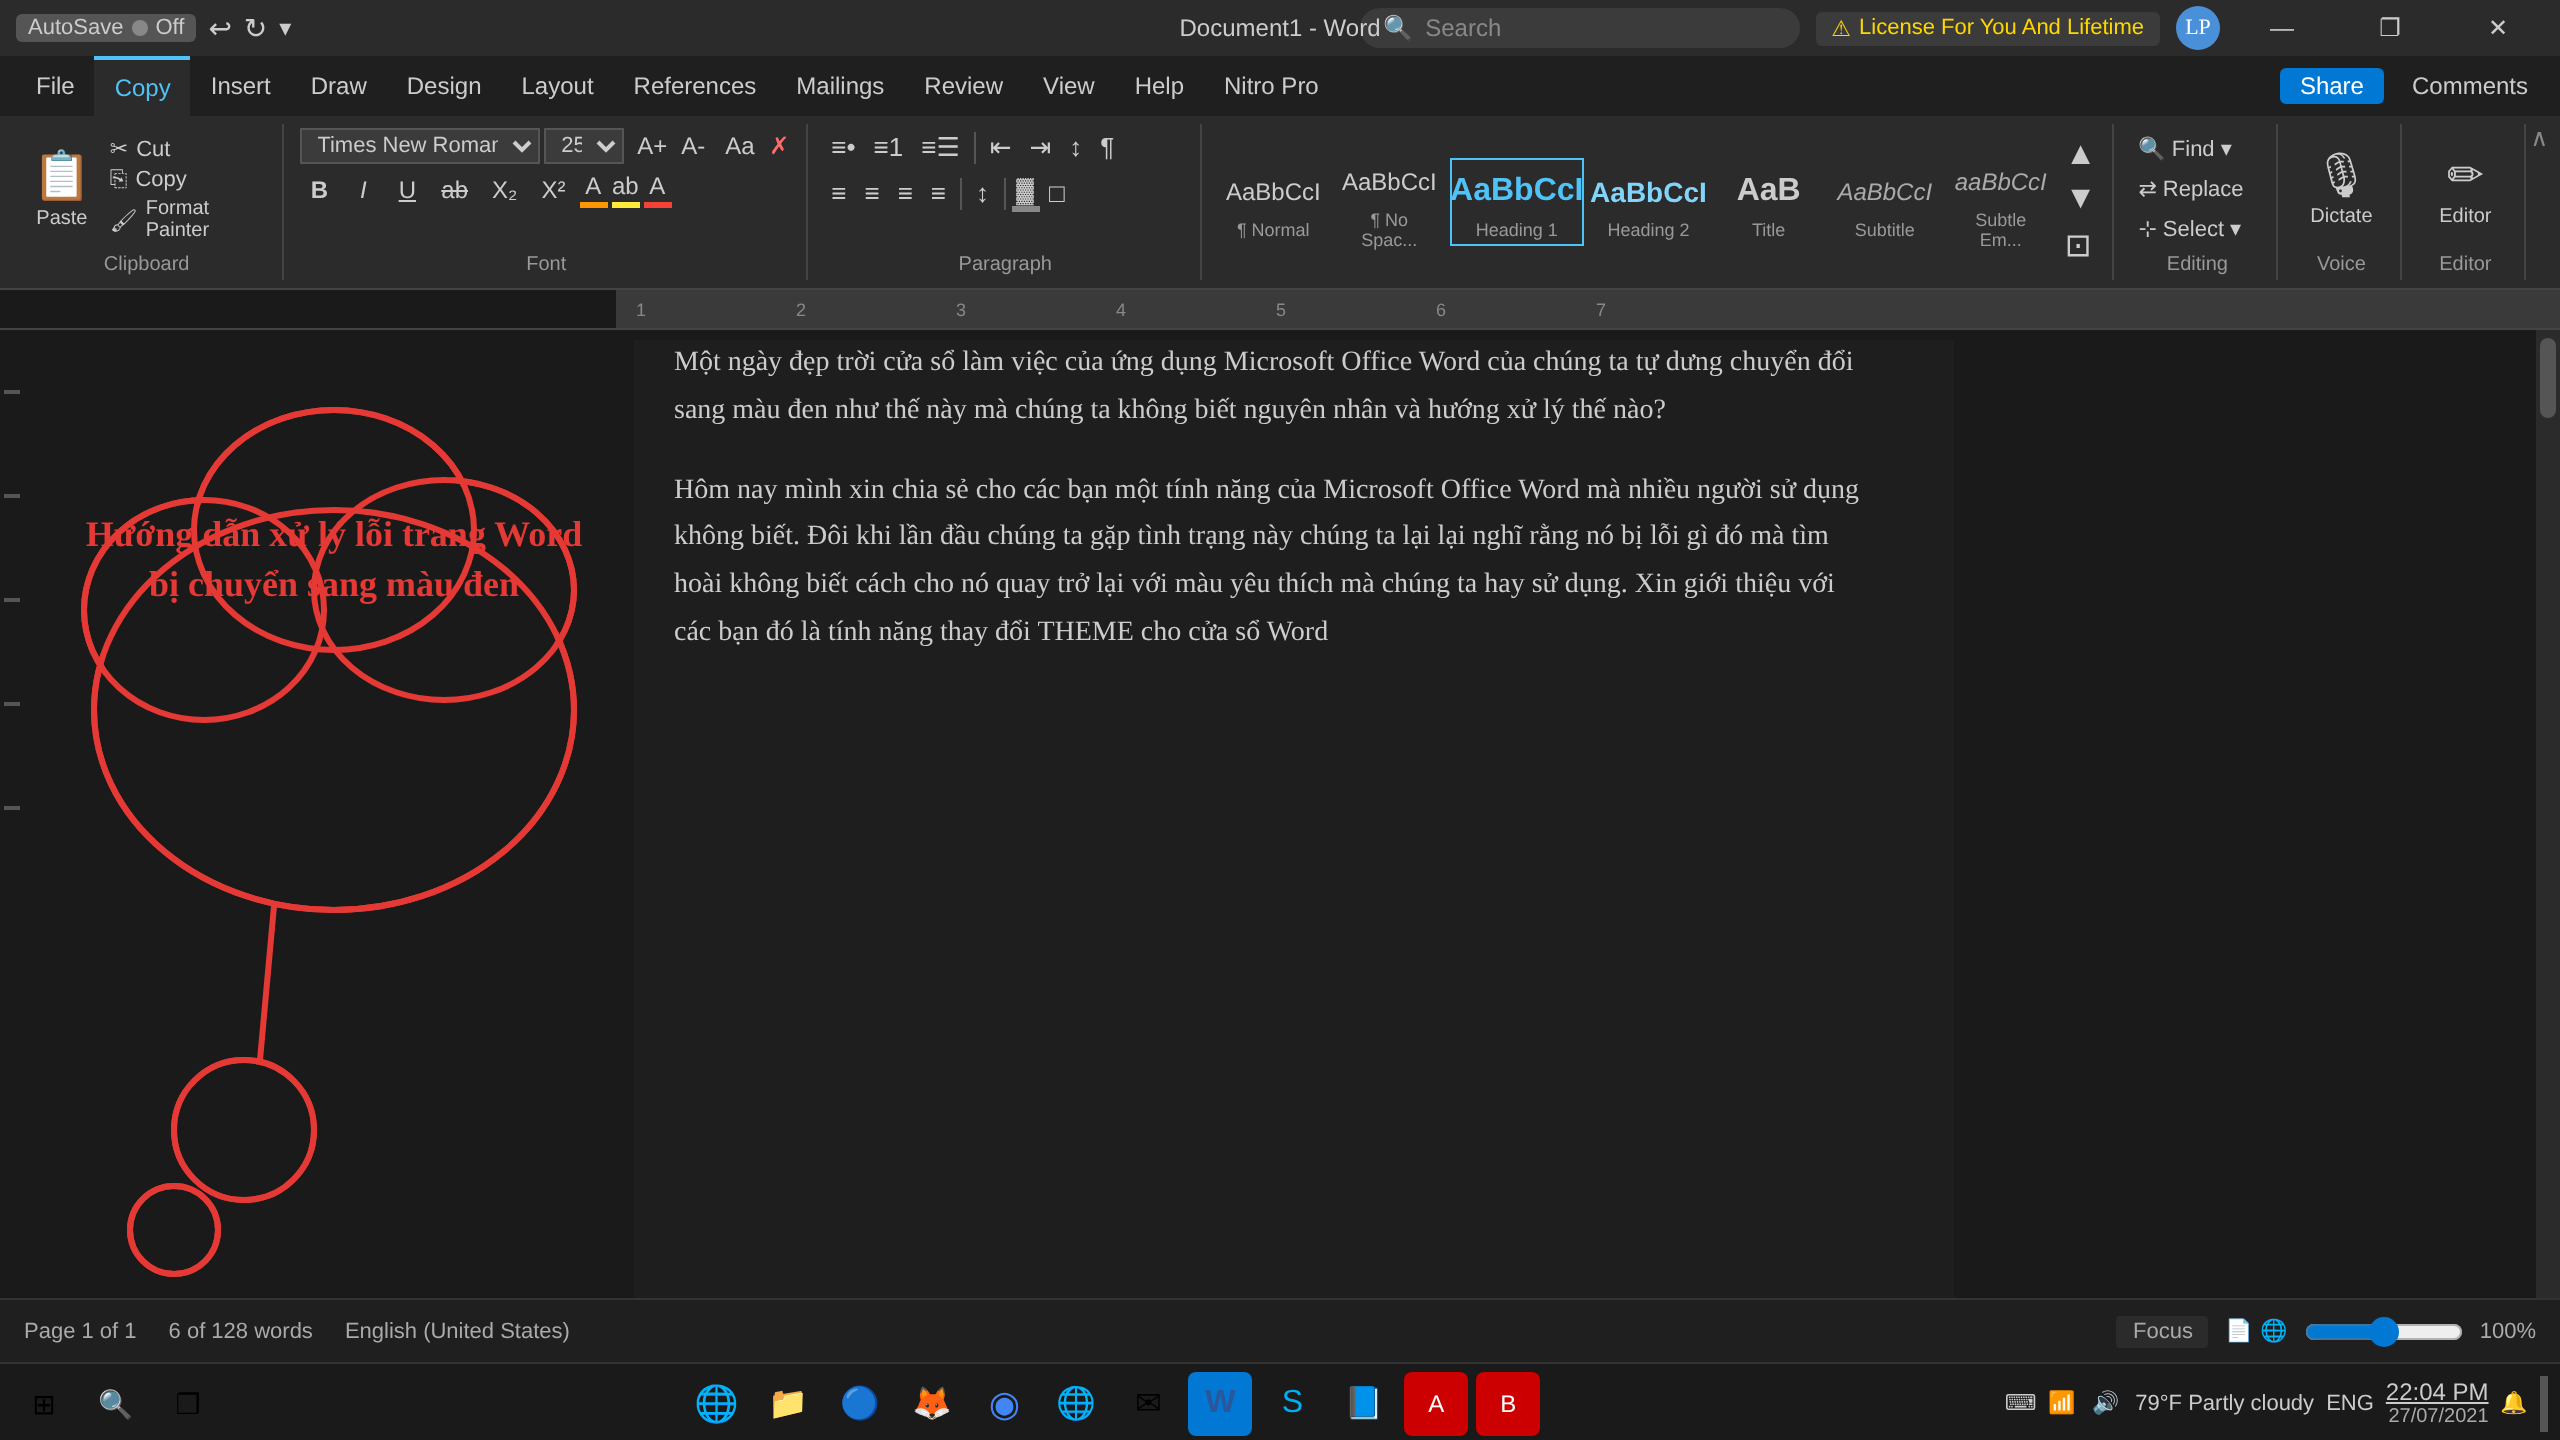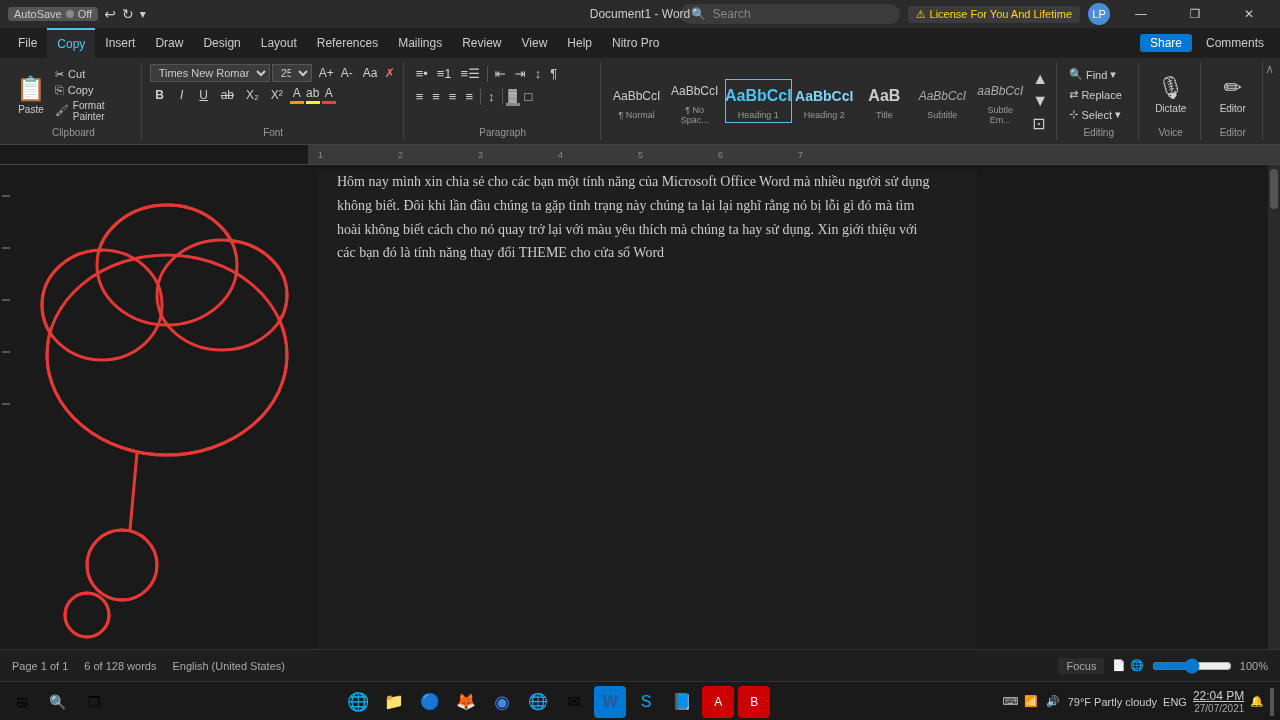--- a/index.html
+++ b/index.html
@@ -16,21 +16,21 @@
       color: #ccc;
       font-size: 12px;
     }
     .title-bar-left { display: flex; align-items: center; gap: 6px; }
     .title-bar-center { position: absolute; left: 50%; transform: translateX(-50%); font-size: 12px; color: #ccc; }
     .tb-btn { width: 46px; height: 28px; display: flex; align-items: center; justify-content: center; cursor: pointer; font-size: 12px; color: #ccc; }
     .autosave-badge { background: #555; border-radius: 3px; padding: 1px 6px; font-size: 11px; color: #ccc; display: flex; align-items: center; gap: 4px; }
     .autosave-dot { width: 8px; height: 8px; background: #888; border-radius: 50%; }
     .search-bar { background: #3b3b3b; border-radius: 12px; padding: 3px 12px; font-size: 12px; color: #ccc; display: flex; align-items: center; gap: 6px; width: 220px; }
     .license-badge { background: #3b3b3b; border-radius: 3px; padding: 2px 8px; font-size: 11px; color: #ffd700; display: flex; align-items: center; gap: 4px; }
-    .user-avatar { width: 22px; height: 22px; background: #4a90d9; border-radius: 50%; display: flex; align-items: center; justify-content: center; font-size: 11px; color: white; }
+    .user-avatar { width: 22px; height: 22px; background: #4a90d9; border-radius: 50%; display: flex; align-items: center; justify-content: center; font-size: 11px; color: white; font-family: Liberation Serif, serif; }
 
     
     .ribbon { background: #2b2b2b; border-bottom: 1px solid #444; }
     .ribbon-tabs { display: flex; align-items: center; padding: 0 8px; background: #1f1f1f; height: 30px; }
     .ribbon-tab { padding: 0 10px; height: 30px; display: flex; align-items: center; font-size: 12px; color: #ccc; cursor: pointer; }
     .ribbon-tab.active { background: #2b2b2b; color: #4fc3f7; border-top: 2px solid #4fc3f7; }
     .ribbon-tab-right { margin-left: auto; display: flex; gap: 4px; }
     .share-btn { background: #0078d4; color: white; border-radius: 3px; padding: 2px 10px; font-size: 12px; cursor: pointer; }
     .comments-btn { color: #ccc; font-size: 12px; cursor: pointer; padding: 2px 8px; }
 
@@ -396,26 +396,28 @@
         <ellipse cx="145" cy="180" rx="120" ry="100" fill="none" stroke="#e53935" stroke-width="3"></ellipse>
         <ellipse cx="80" cy="130" rx="60" ry="55" fill="none" stroke="#e53935" stroke-width="3"></ellipse>
         <ellipse cx="200" cy="120" rx="65" ry="55" fill="none" stroke="#e53935" stroke-width="3"></ellipse>
         <ellipse cx="145" cy="90" rx="70" ry="60" fill="none" stroke="#e53935" stroke-width="3"></ellipse>
         <circle cx="100" cy="390" r="35" fill="none" stroke="#e53935" stroke-width="3"></circle>
         <circle cx="65" cy="440" r="22" fill="none" stroke="#e53935" stroke-width="3"></circle>
 
         <line x1="115" y1="278" x2="108" y2="355" stroke="#e53935" stroke-width="3"></line>
       </svg>
       
+      <div style="position:absolute;top:80px;left:20px;width:250px;text-align:center;color:#e53935;font-size:18px;font-weight:bold;font-family:'Times New Roman',serif;line-height:1.4;">Hướng dẫn xử lý lỗi trang Word bị chuyển sang màu đen</div>
     </div>
 
     <div style="position:absolute;left:305px;top:5px;width:660px;background:#1e1e1e;min-height:490px;">
 
 
       <div style="padding:0 40px 20px 20px;">
+        <p style="font-family:'Times New Roman',serif;font-size:14px;color:#ccc;line-height:1.7;margin-bottom:16px;">Một ngày đẹp trời cửa sổ làm việc của ứng dụng Microsoft Office Word của chúng ta tự dưng chuyển đổi sang màu đen như thế này mà chúng ta không biết nguyên nhân và hướng xử lý thế nào?</p>
         <p style="font-family:'Times New Roman',serif;font-size:14px;color:#ccc;line-height:1.7;">Hôm nay mình xin chia sẻ cho các bạn một tính năng của Microsoft Office Word mà nhiều người sử dụng không biết. Đôi khi lần đầu chúng ta gặp tình trạng này chúng ta lại lại nghĩ rằng nó bị lỗi gì đó mà tìm hoài không biết cách cho nó quay trở lại với màu yêu thích mà chúng ta hay sử dụng. Xin giới thiệu với các bạn đó là tính năng thay đổi THEME cho cửa sổ Word</p>
       </div>
     </div>
   </div>
 
   <div class="scrollbar-v">
     <div style="padding:2px;">
       <div class="scrollbar-thumb"></div>
     </div>
   </div>

